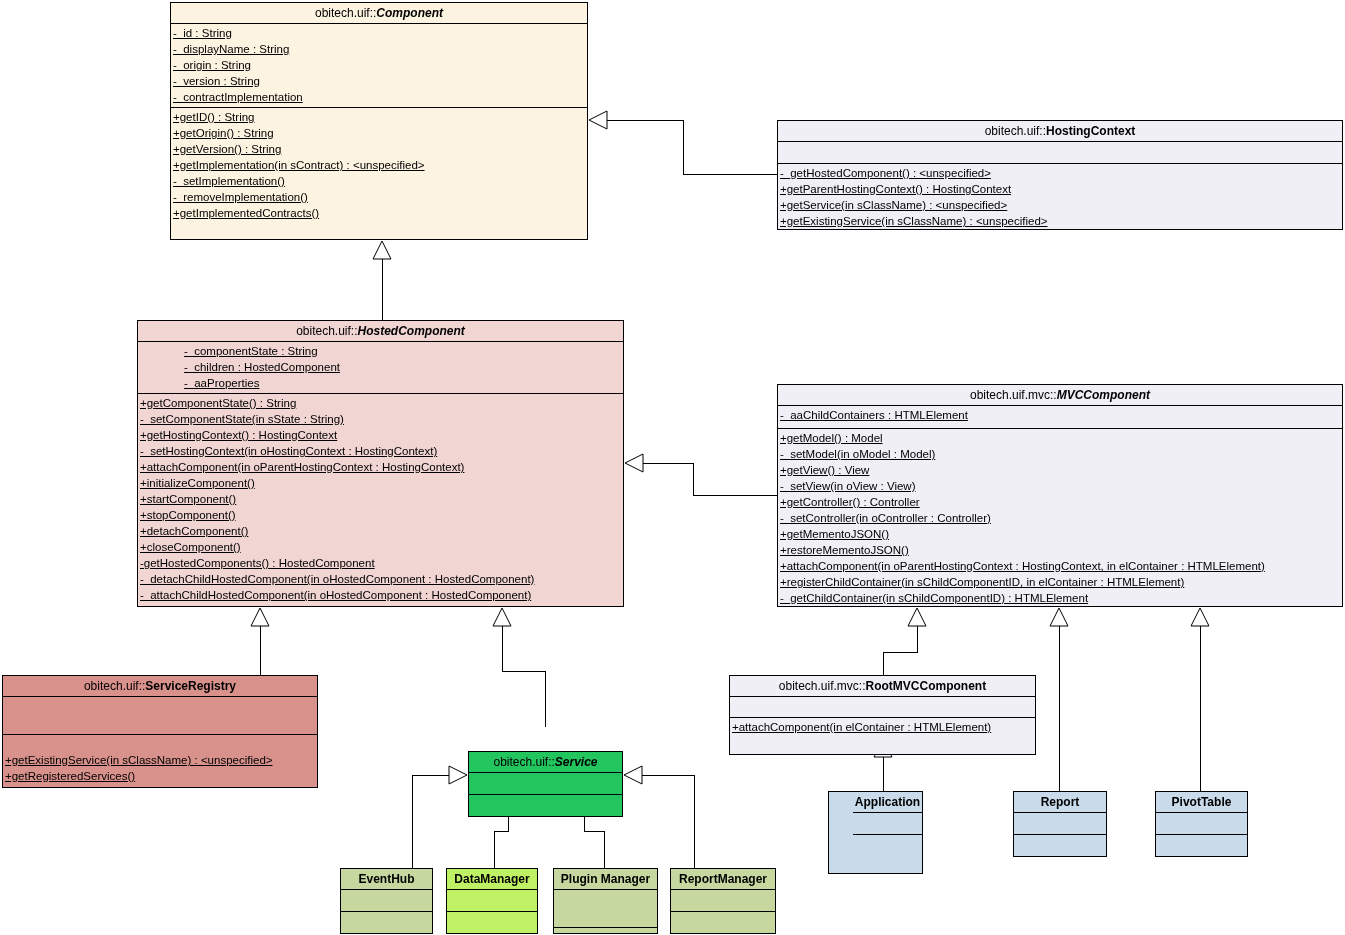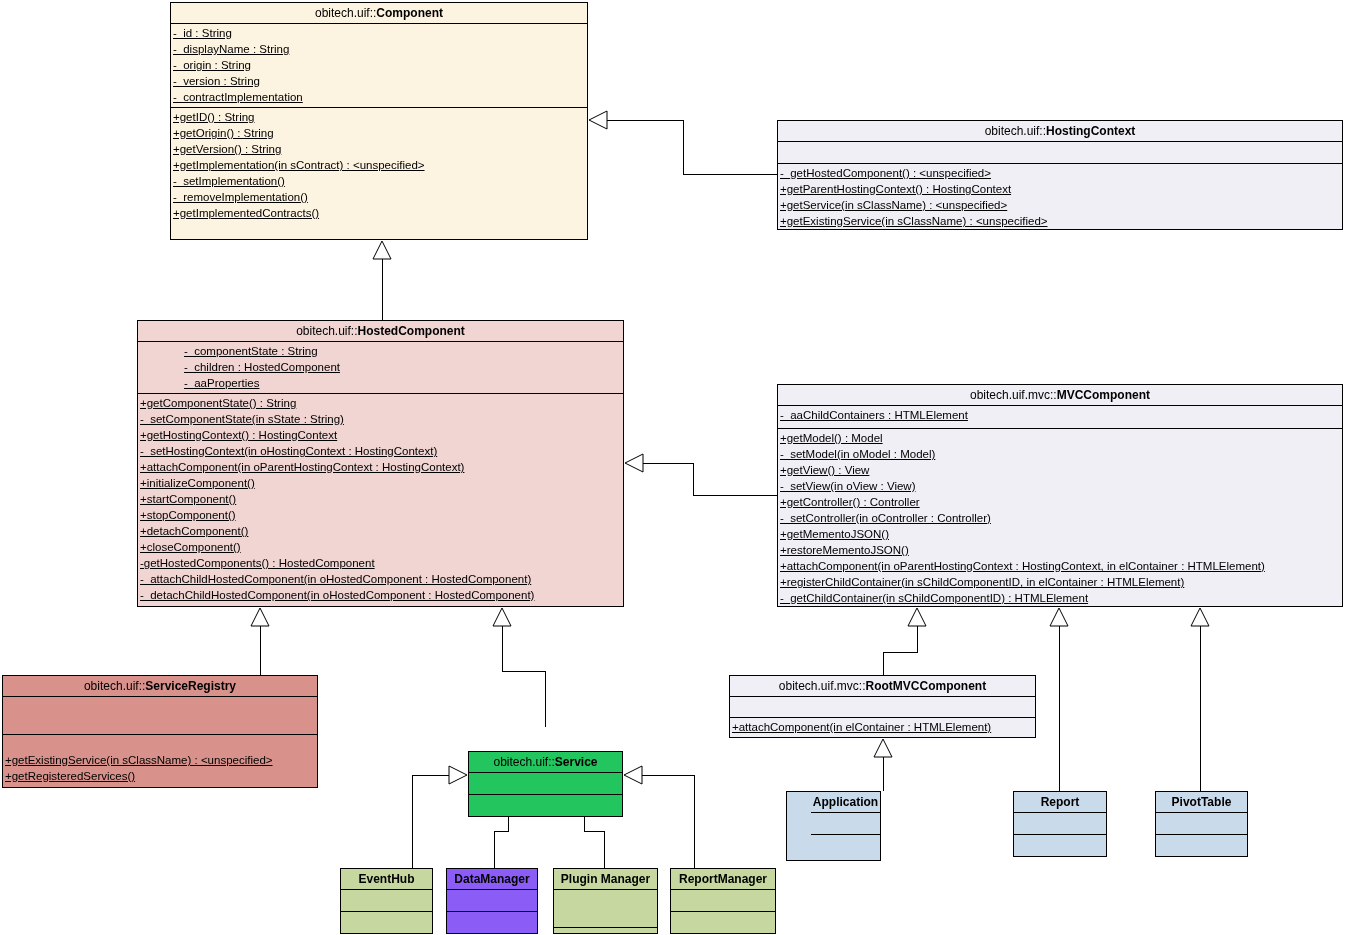--- a/index.html
+++ b/index.html
@@ -13,44 +13,44 @@
   .classbox{
     position:absolute;z-index:1;border:1px solid #000;box-sizing:border-box;
     display:flex;flex-direction:column;
   }
   .classbox .title{
     flex:0 0 21px;box-sizing:border-box;border-bottom:1px solid #000;
     text-align:center;font-size:12px;line-height:14px;padding-top:3px;
     white-space:nowrap;overflow:hidden;
   }
   .classbox .title .cls-name{font-weight:bold;}
-  .classbox.abstract .title .cls-name{}
+  .classbox.abstract .title .cls-name{font-style:italic;}
   .classbox .attrs{
     flex:0 0 auto;box-sizing:border-box;border-bottom:1px solid #000;
     padding:1px 0 0 2px;overflow:hidden;
   }
   .classbox .methods{flex:1 1 auto;box-sizing:border-box;padding:1px 0 0 2px;overflow:hidden;}
   .member-row{font-size:11.5px;line-height:16px;white-space:nowrap;text-decoration:underline;}
 
   
   #box-component      {left:170px;top:2px;  width:418px;height:238px;}
   #box-component .attrs{height:84px;}
   #box-hostingcontext {left:777px;top:120px;width:566px;height:110px;}
   #box-hostingcontext .attrs{height:22px;}
   #box-hostedcomponent{left:137px;top:320px;width:487px;height:287px;}
   #box-hostedcomponent .attrs{height:52px;padding-left:46px;}
   #box-mvccomponent   {left:777px;top:384px;width:566px;height:223px;}
   #box-mvccomponent .attrs{height:23px;}
   #box-serviceregistry{left:2px;  top:675px;width:316px;height:113px;gap:16px;}
   #box-serviceregistry .attrs{height:22px;}
   #box-service        {left:468px;top:727px;width:155px;height:66px;}
   #box-service .attrs{height:22px;}
-  #box-rootmvc        {left:729px;top:675px;width:307px;height:63px;}
+  #box-rootmvc        {left:729px;top:675px;width:307px;height:80px;}
   #box-rootmvc .attrs{height:21px;}
-  #box-application    {left:786px;top:791px;width:95px;height:70px;padding-left:24px;}
+  #box-application    {left:828px;top:791px;width:95px;height:83px;padding-left:24px;}
   #box-report         {left:1013px;top:791px;width:94px;height:66px;}
   #box-pivottable     {left:1155px;top:791px;width:93px;height:66px;}
   #box-eventhub       {left:340px;top:868px;width:93px;height:66px;}
   #box-datamanager    {left:446px;top:868px;width:92px;height:66px;}
   #box-pluginmanager  {left:553px;top:868px;width:105px;height:66px;}
   #box-reportmanager  {left:670px;top:868px;width:106px;height:66px;}
   .smallbox .attrs{height:22px;}
 </style>
 </head>
 <body>
@@ -142,22 +142,22 @@
         <div class="member-row">-_setComponentState(in sState : String)</div>
         <div class="member-row">+getHostingContext() : HostingContext</div>
         <div class="member-row">-_setHostingContext(in oHostingContext : HostingContext)</div>
         <div class="member-row">+attachComponent(in oParentHostingContext : HostingContext)</div>
         <div class="member-row">+initializeComponent()</div>
         <div class="member-row">+startComponent()</div>
         <div class="member-row">+stopComponent()</div>
         <div class="member-row">+detachComponent()</div>
         <div class="member-row">+closeComponent()</div>
         <div class="member-row">-getHostedComponents() : HostedComponent</div>
+        <div class="member-row">-_detachChildHostedComponent(in oHostedComponent : HostedComponent)</div>
         <div class="member-row">-_attachChildHostedComponent(in oHostedComponent : HostedComponent)</div>
-        <div class="member-row">-_detachChildHostedComponent(in oHostedComponent : HostedComponent)</div>
       </div>
   </div>
 
   <div class="classbox abstract" id="box-mvccomponent" style="background-color: rgb(240, 239, 245);">
     <div class="title"><span class="cls-pkg">obitech.uif.mvc::</span><span class="cls-name">MVCComponent</span></div>
     <div class="attrs">
         <div class="member-row">-_aaChildContainers : HTMLElement</div>
       </div>
     <div class="methods">
         <div class="member-row">+getModel() : Model</div>
@@ -216,21 +216,21 @@
     <div class="attrs"></div>
     <div class="methods"></div>
   </div>
 
   <div class="classbox smallbox" id="box-eventhub" style="background-color: rgb(198, 216, 159);">
     <div class="title"><span class="cls-name">EventHub</span></div>
     <div class="attrs"></div>
     <div class="methods"></div>
   </div>
 
-  <div class="classbox smallbox" id="box-datamanager" style="background-color: #8b5cf6;">
+  <div class="classbox smallbox" id="box-datamanager" style="background-color: #bef264;">
     <div class="title"><span class="cls-name">DataManager</span></div>
     <div class="attrs"></div>
     <div class="methods"></div>
   </div>
 
   <div class="classbox smallbox" id="box-pluginmanager" style="background-color: rgb(198, 216, 159); gap: 16px;">
     <div class="title"><span class="cls-name">Plugin Manager</span></div>
     <div class="attrs"></div>
     <div class="methods"></div>
   </div>

